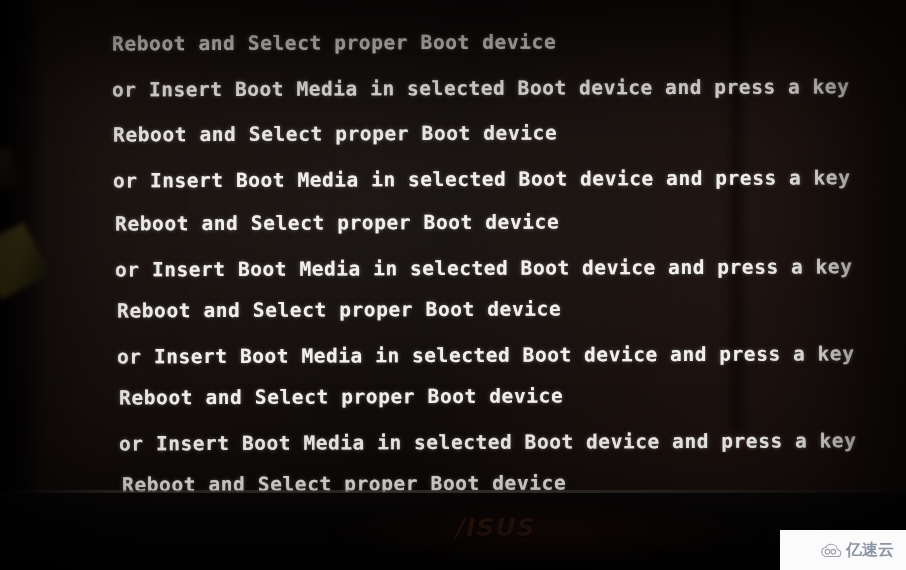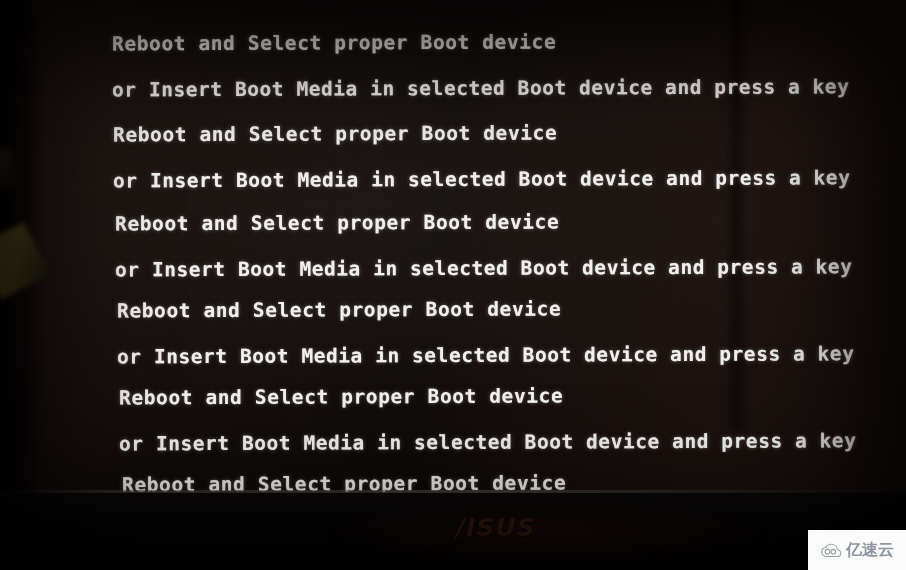--- a/index.html
+++ b/index.html
@@ -162,20 +162,21 @@
     position: absolute;
     right: 0;
     bottom: 0;
     width: 98px;
     height: 40px;
     background: #fbfbfb;
     display: flex;
     align-items: center;
     justify-content: center;
     gap: 4px;
+    padding-left: 28px;
   }
   .watermark .cloud-icon {
     display: block;
     width: 22px;
     height: 15px;
     flex: 0 0 auto;
   }
   .watermark .wm-text {
     font-family: "DejaVu Sans", "Liberation Sans", sans-serif;
     font-size: 16px;

